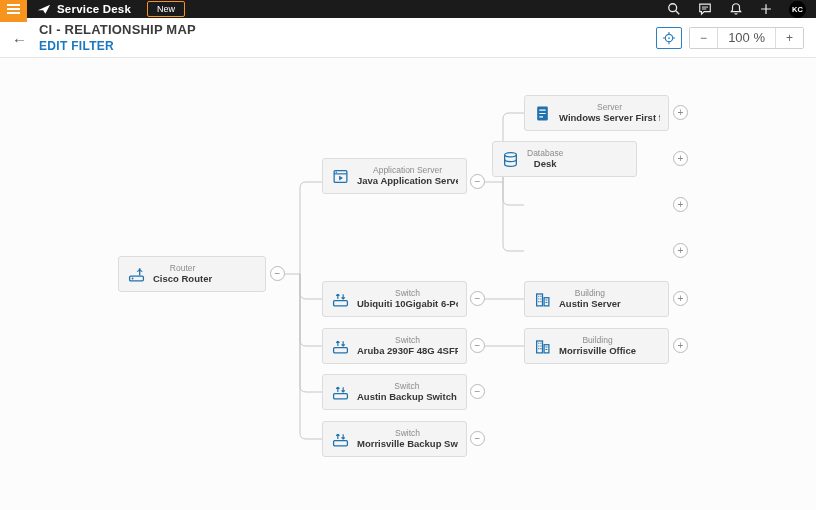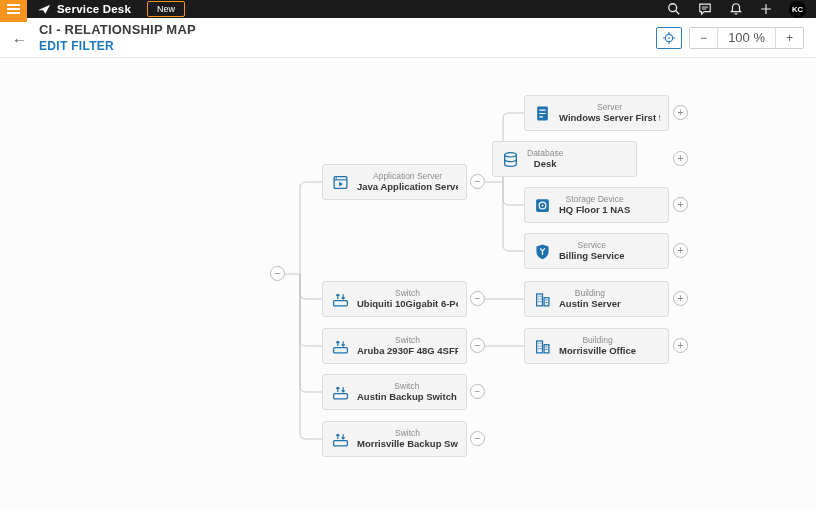--- a/index.html
+++ b/index.html
@@ -134,23 +134,38 @@
       <path d="M503 124 V61 Q503 55 509 55 H524"></path>
       <path d="M503 124 V95 Q503 101 509 101 H524"></path>
       <path d="M503 124 V141 Q503 147 509 147 H524"></path>
       <path d="M503 124 V187 Q503 193 509 193 H524"></path>
 
       <path d="M485 241 H524"></path>
       <path d="M485 288 H524"></path>
     </g>
   </svg>
 
+  <div class="node root" style="left:118px;top:198px">
+    <span class="nicon">
+      <svg width="17" height="17" viewBox="0 0 16 16">
+          <rect x="1.5" y="9.5" width="13" height="4.5" rx="1" fill="none" stroke="#1f72ad" stroke-width="1.2"></rect>
+          <circle cx="4.3" cy="11.8" r="0.9" fill="#1f72ad"></circle>
+          <path d="M11 9V4" stroke="#1f72ad" stroke-width="1.2"></path>
+          <circle cx="11" cy="3.2" r="1" fill="#1f72ad"></circle>
+          <path d="M8.6 5.4a3.4 3.4 0 0 1 4.8 0" stroke="#1f72ad" stroke-width="1" fill="none"></path>
+        </svg>
+    </span>
+    <span class="ntext">
+      <span class="ntype">Router</span>
+      <span class="nname">Cisco Router</span>
+    </span>
+  </div>
   <div class="expander" style="left:270px;top:208px">−</div>
 
-  <div class="node" style="left:322px;top:106px">
+  <div class="node" style="left:322px;top:100px">
     <span class="nicon">
       <svg width="17" height="17" viewBox="0 0 16 16">
           <rect x="2" y="2.5" width="12" height="11" rx="1" fill="none" stroke="#1f72ad" stroke-width="1.2"></rect>
           <path d="M2 5.5h12" stroke="#1f72ad" stroke-width="1.1"></path>
           <circle cx="4" cy="4" r="0.7" fill="#1f72ad"></circle>
           <path d="M6.7 7.3l3.6 2.2-3.6 2.2z" fill="#1f72ad"></path>
         </svg>
     </span>
     <span class="ntext">
       <span class="ntype">Application Server</span>
@@ -241,47 +256,22 @@
           <path d="M2.5 8c0 1.1 2.5 2 5.5 2s5.5-.9 5.5-2" fill="none" stroke="#1f72ad" stroke-width="1.2"></path>
         </svg>
     </span>
     <span class="ntext">
       <span class="ntype">Database</span>
       <span class="nname">Desk</span>
     </span>
   </div>
   <div class="expander" style="left:673px;top:93px">+</div>
 
-  <div class="node" style="left:524px;top:129px">
-    <span class="nicon">
-      <svg width="17" height="17" viewBox="0 0 16 16">
-          <rect x="2" y="2" width="12" height="12" rx="1.5" fill="#1f72ad"></rect>
-          <circle cx="8" cy="8" r="3.2" fill="none" stroke="#fff" stroke-width="1.1"></circle>
-          <circle cx="8" cy="8" r="0.9" fill="#fff"></circle>
-        </svg>
-    </span>
-    <span class="ntext">
-      <span class="ntype">Storage Device</span>
-      <span class="nname">HQ Floor 1 NAS</span>
-    </span>
-  </div>
   <div class="expander" style="left:673px;top:139px">+</div>
 
-  <div class="node" style="left:524px;top:175px">
-    <span class="nicon">
-      <svg width="17" height="17" viewBox="0 0 16 16">
-          <path d="M8 1.3l5.7 2.1v4.5c0 3.6-2.4 6.1-5.7 7.3-3.3-1.2-5.7-3.7-5.7-7.3V3.4z" fill="#1f72ad"></path>
-          <path d="M5.8 5l2.2 2.6L10.2 5M8 7.6v3.6" stroke="#fff" stroke-width="1.2" fill="none"></path>
-        </svg>
-    </span>
-    <span class="ntext">
-      <span class="ntype">Service</span>
-      <span class="nname">Billing Service</span>
-    </span>
-  </div>
   <div class="expander" style="left:673px;top:185px">+</div>
 
   <div class="node" style="left:524px;top:223px">
     <span class="nicon">
       <svg width="17" height="17" viewBox="0 0 16 16">
           <rect x="2.5" y="2.8" width="5.5" height="11.2" fill="none" stroke="#1f72ad" stroke-width="1.2"></rect>
           <rect x="9.5" y="6.3" width="4.5" height="7.7" fill="none" stroke="#1f72ad" stroke-width="1.2"></rect>
           <path d="M4 5h1M6 5h1M4 7.5h1M6 7.5h1M4 10h1M6 10h1M10.8 8.5h1.8M10.8 10.8h1.8" stroke="#1f72ad" stroke-width="1"></path>
         </svg>
     </span>

